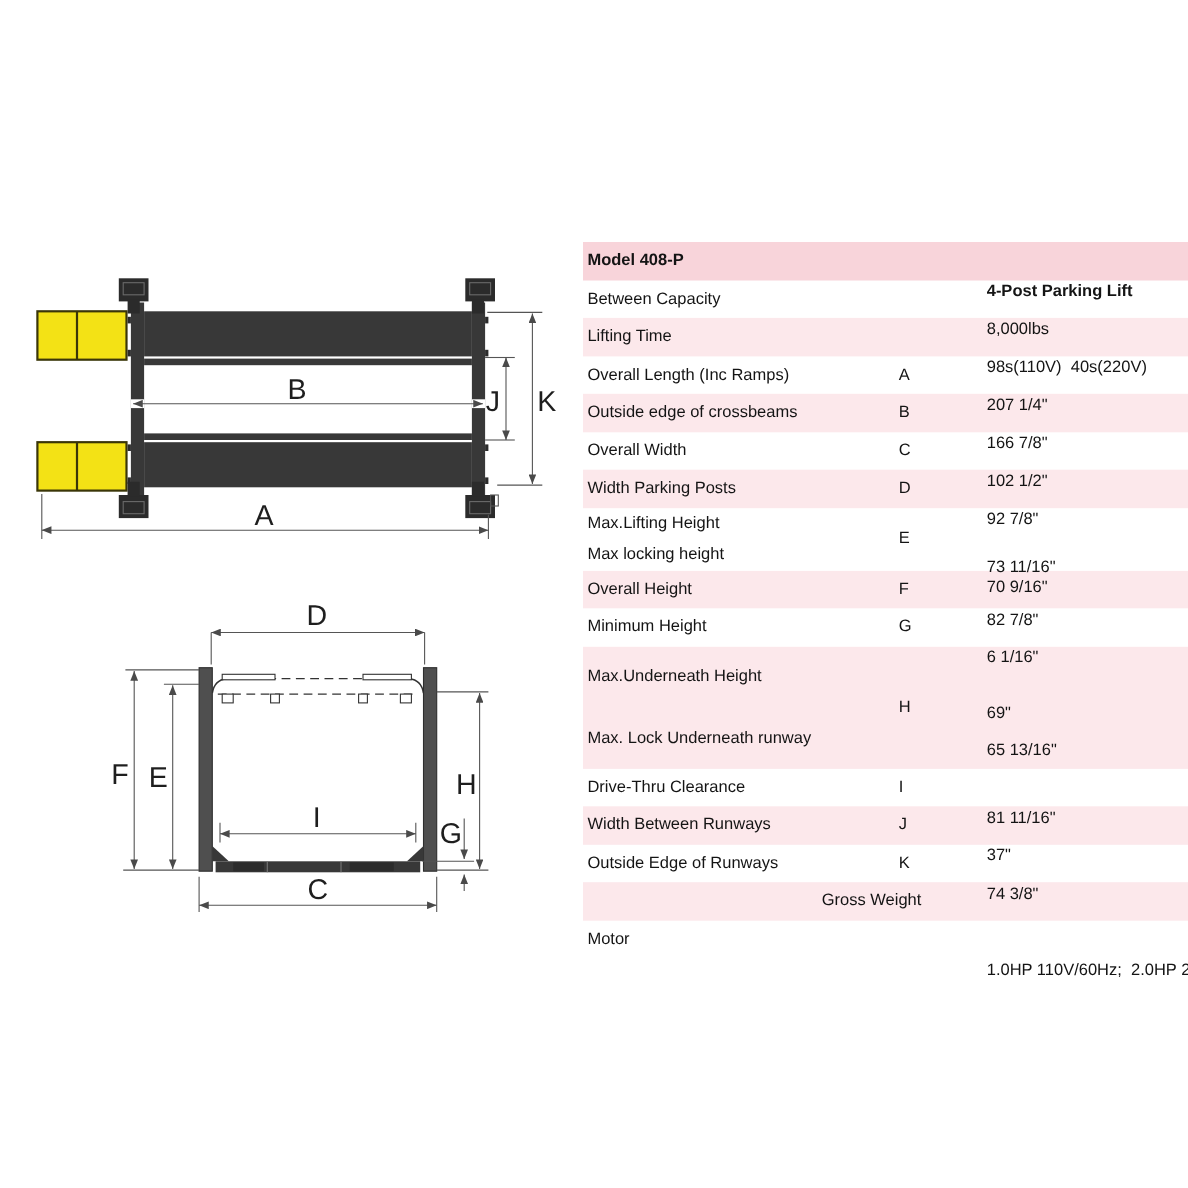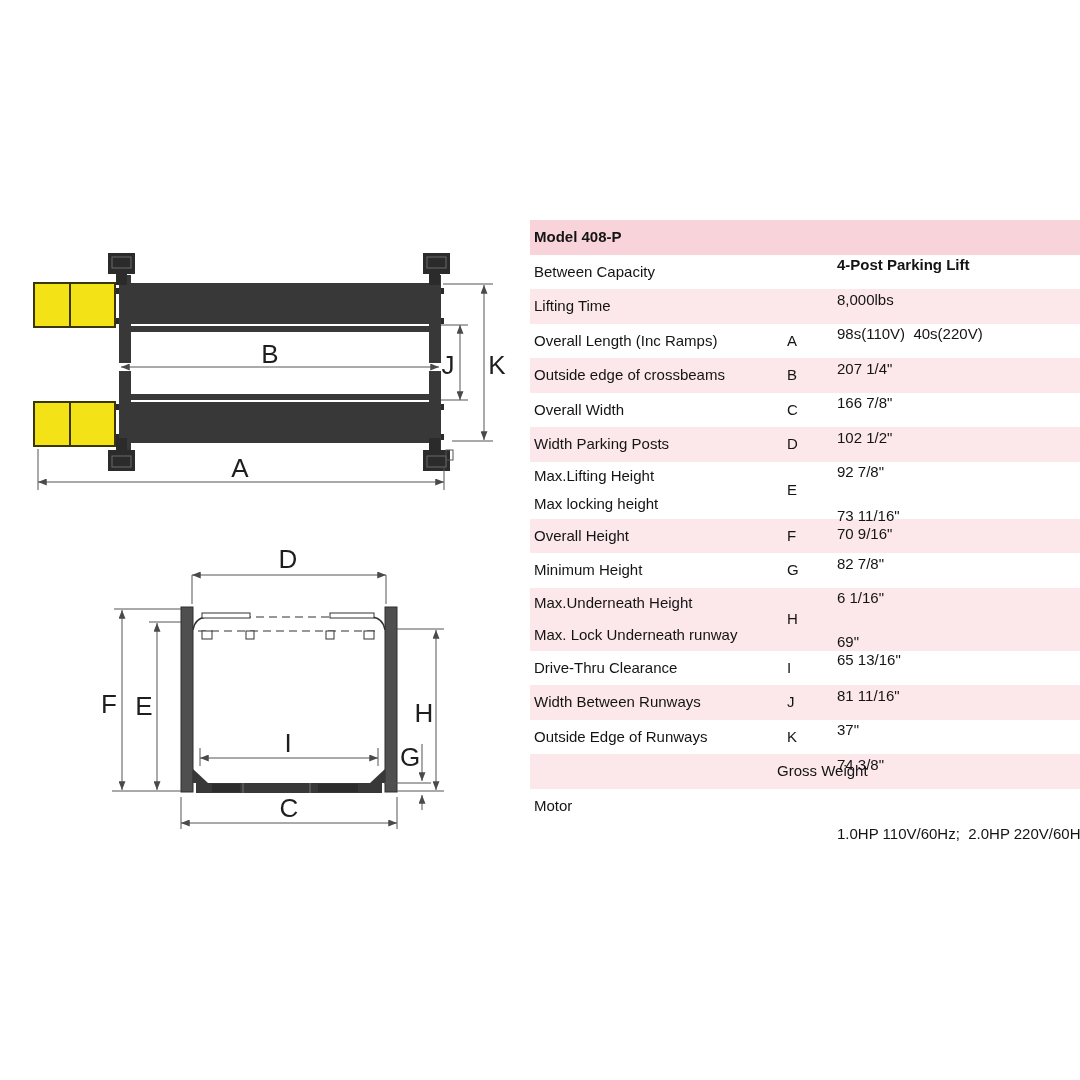--- a/index.html
+++ b/index.html
@@ -6,25 +6,25 @@
   body{
     width:1080px;height:1080px;position:relative;overflow:hidden;
     background:#ffffff;
     font-family:"Liberation Sans",sans-serif;
   }
   
   .spec-table{
     position:absolute;left:530px;top:220px;width:550px;
     font-size:15px;color:var(--text,#141414);
   }
-  .trow{display:flex;align-items:stretch;height:34.5px;}
+  .trow{display:flex;align-items:stretch;height:34.5px;gap:30px;}
   .trow.pink{background:var(--stripe-bg,#fce8eb);justify-content:flex-end;}
   .trow.header{background:var(--header-bg,#f8d4da);font-weight:bold;}
   .trow.dbl{height:57px;}
-  .trow.dbl-lg{height:63px;}
+  .trow.dbl-lg{height:111px;}
   .cell{display:flex;flex-direction:column;justify-content:center;box-sizing:border-box;}
   .c1{flex:0 0 257px;padding-left:4px;}
   .c2{flex:0 0 50px;}
   .c3{flex:1;white-space:pre;margin-top:45px;}
   .dbl .c1,.dbl .c3,.dbl-lg .c1,.dbl-lg .c3{justify-content:space-around;}
   .line{line-height:18px;}
   
   .diagram{position:absolute;}
   #plan-svg{left:0;top:240px;}
   #front-svg{left:60px;top:540px;}

